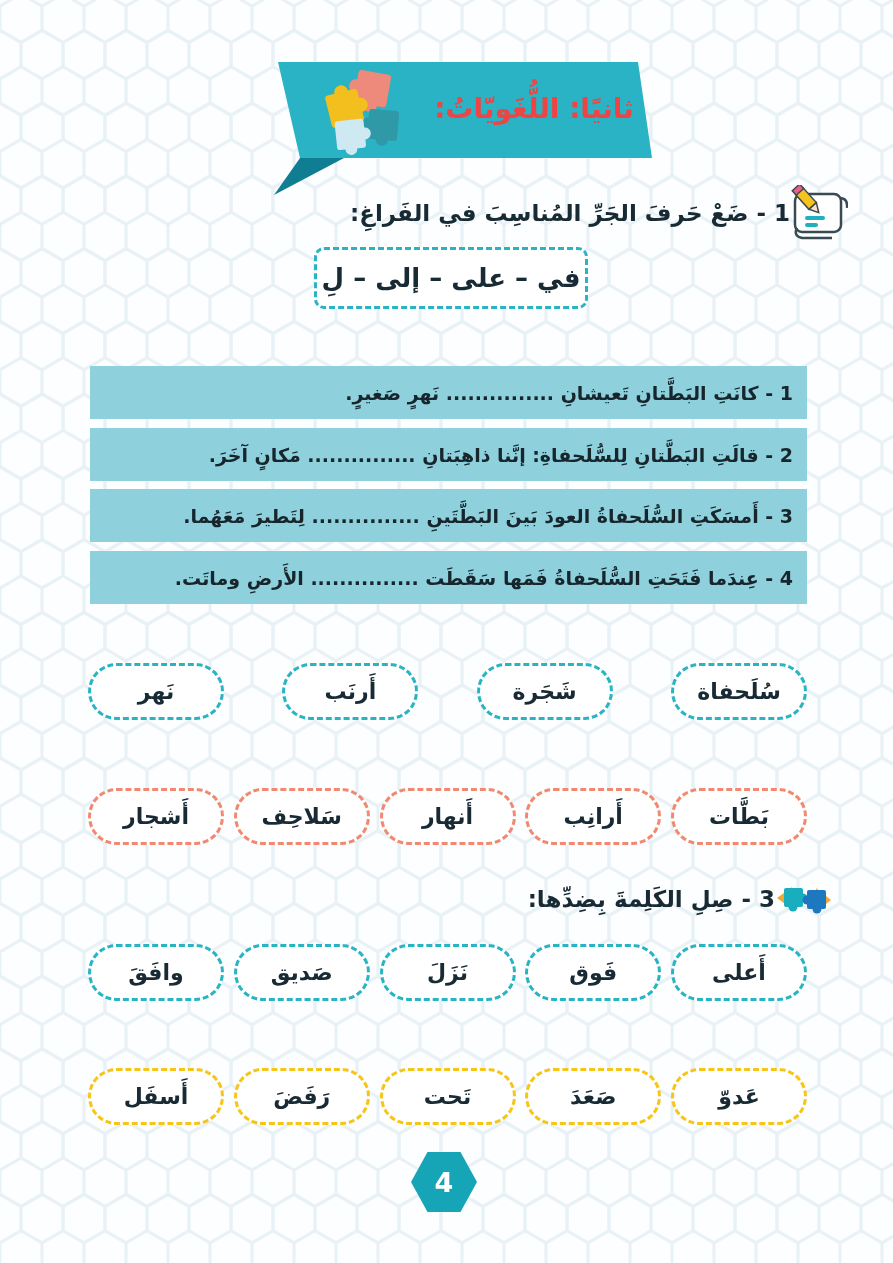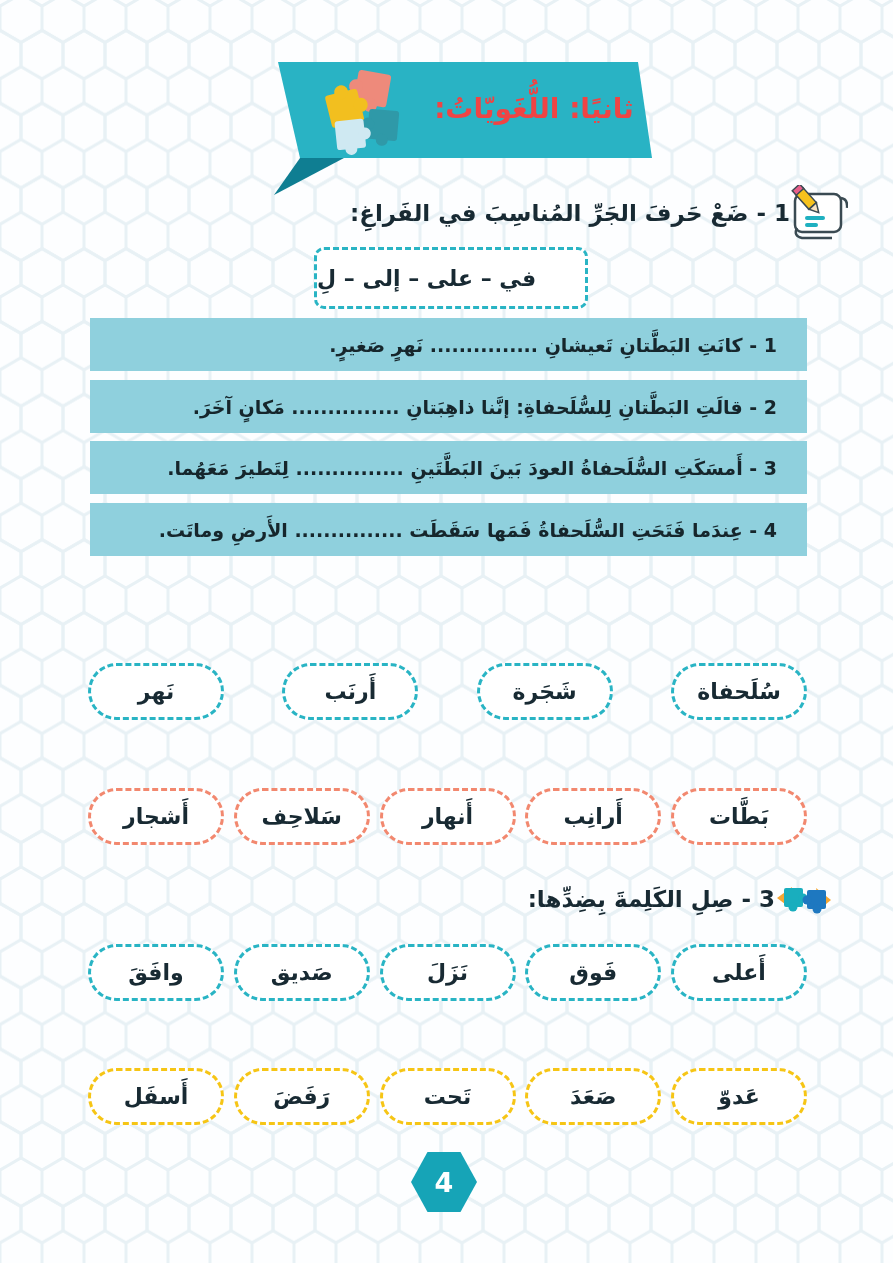--- a/index.html
+++ b/index.html
@@ -29,29 +29,29 @@
   .q-head .q-title { font-size:23px; }
   .q1-head { right:45px; top:183px; height:60px; }
   .q2-head { right:60px; top:594px; height:46px; }
   .q3-head { right:60px; top:876px; height:46px;margin-left:45px; }
   .q-icon { flex:0 0 auto; display:flex; align-items:center; }
 
   
   .prep-box {
     position:absolute; left:314px; top:247px; width:268px; height:56px;
     background:#ffffff; border:3px dashed #29b4c4; border-radius:10px;
-    display:flex; align-items:center; justify-content:flex-end;
-    font-size:22px; font-weight:bold; color:#182a33; direction:rtl;
+    display:flex; align-items:center; justify-content:center;
+    font-size:26px; font-weight:bold; color:#182a33; direction:rtl;
   }
 
   
   .sent-row {
     position:absolute; left:90px; width:717px; height:53px;
     background:#8fd0dd; direction:rtl; display:flex; align-items:center;
-    padding:16px; box-sizing:border-box;
+    padding:0; box-sizing:border-box;margin-top:48px;
   }
   .sent-row span {
     padding-right:14px; font-size:19px; font-weight:bold; color:#16262c; white-space:nowrap;
   }
   .sent-1 { top:318px; } .sent-2 { top:380px; } .sent-3 { top:441px; } .sent-4 { top:503px; }
 
   
   .pill-row {
     position:absolute; left:88px; width:719px; height:57px;
     display:flex; direction:rtl; justify-content:space-between; align-items:center;

